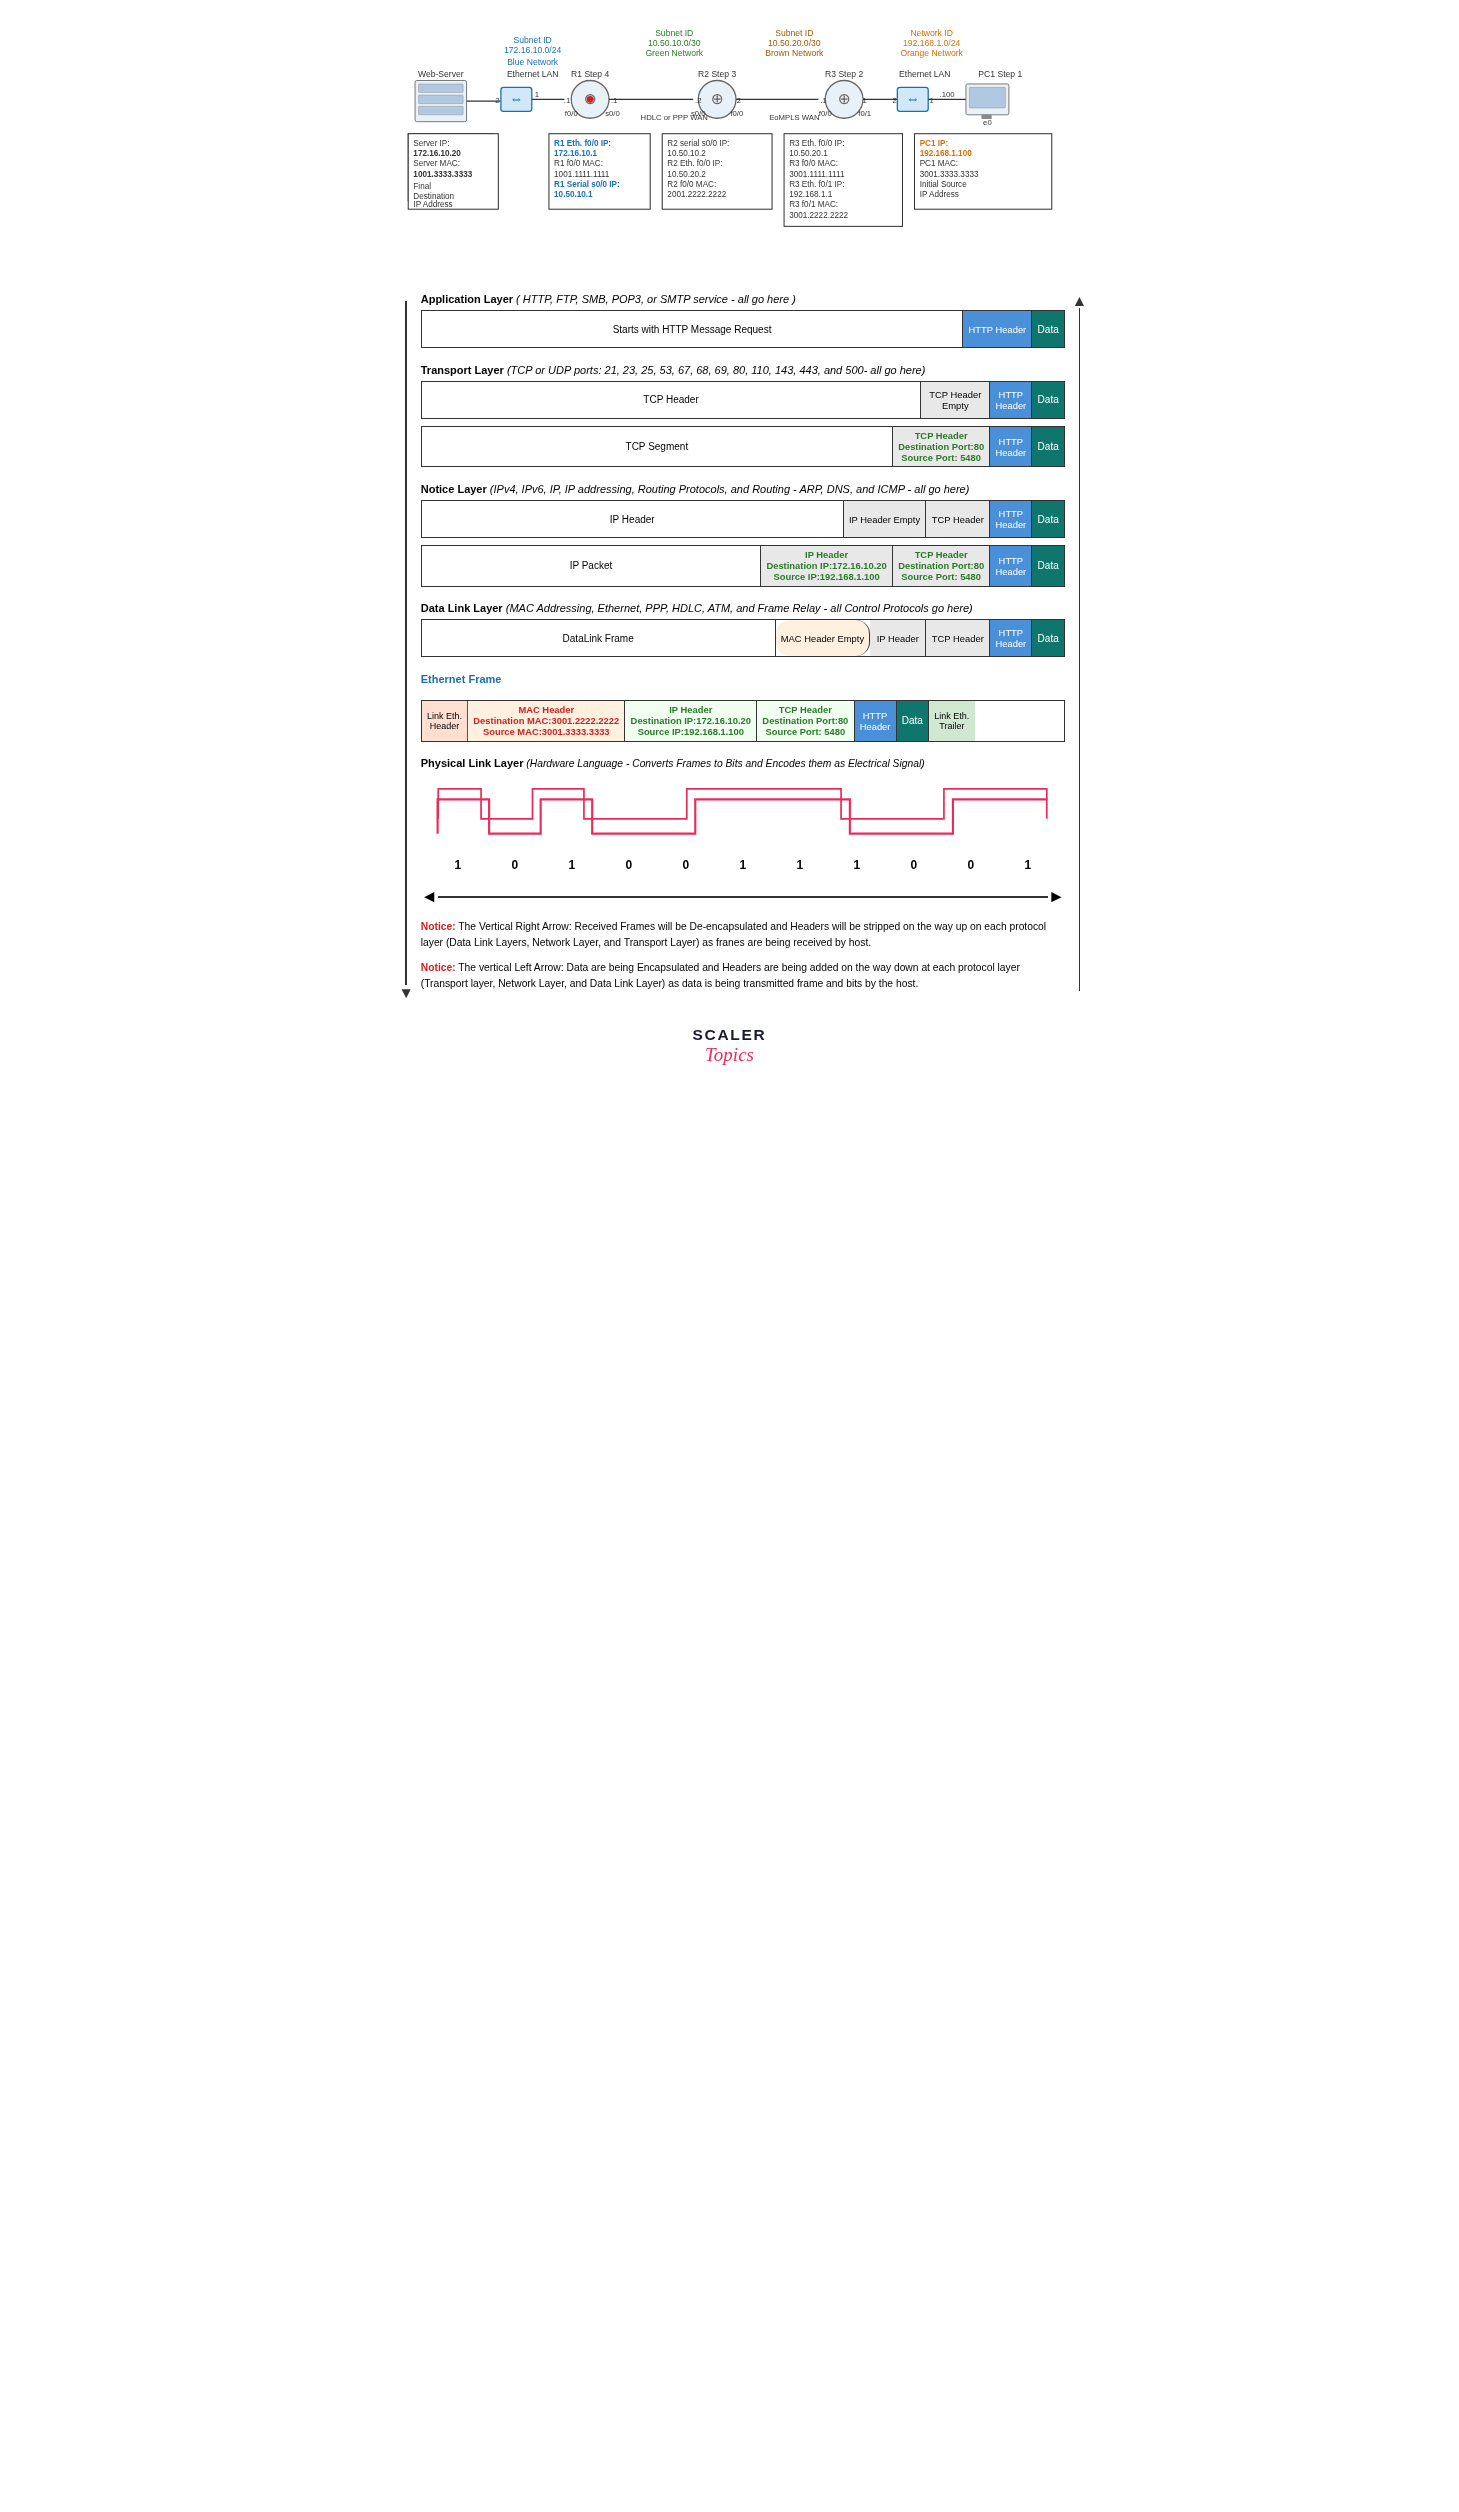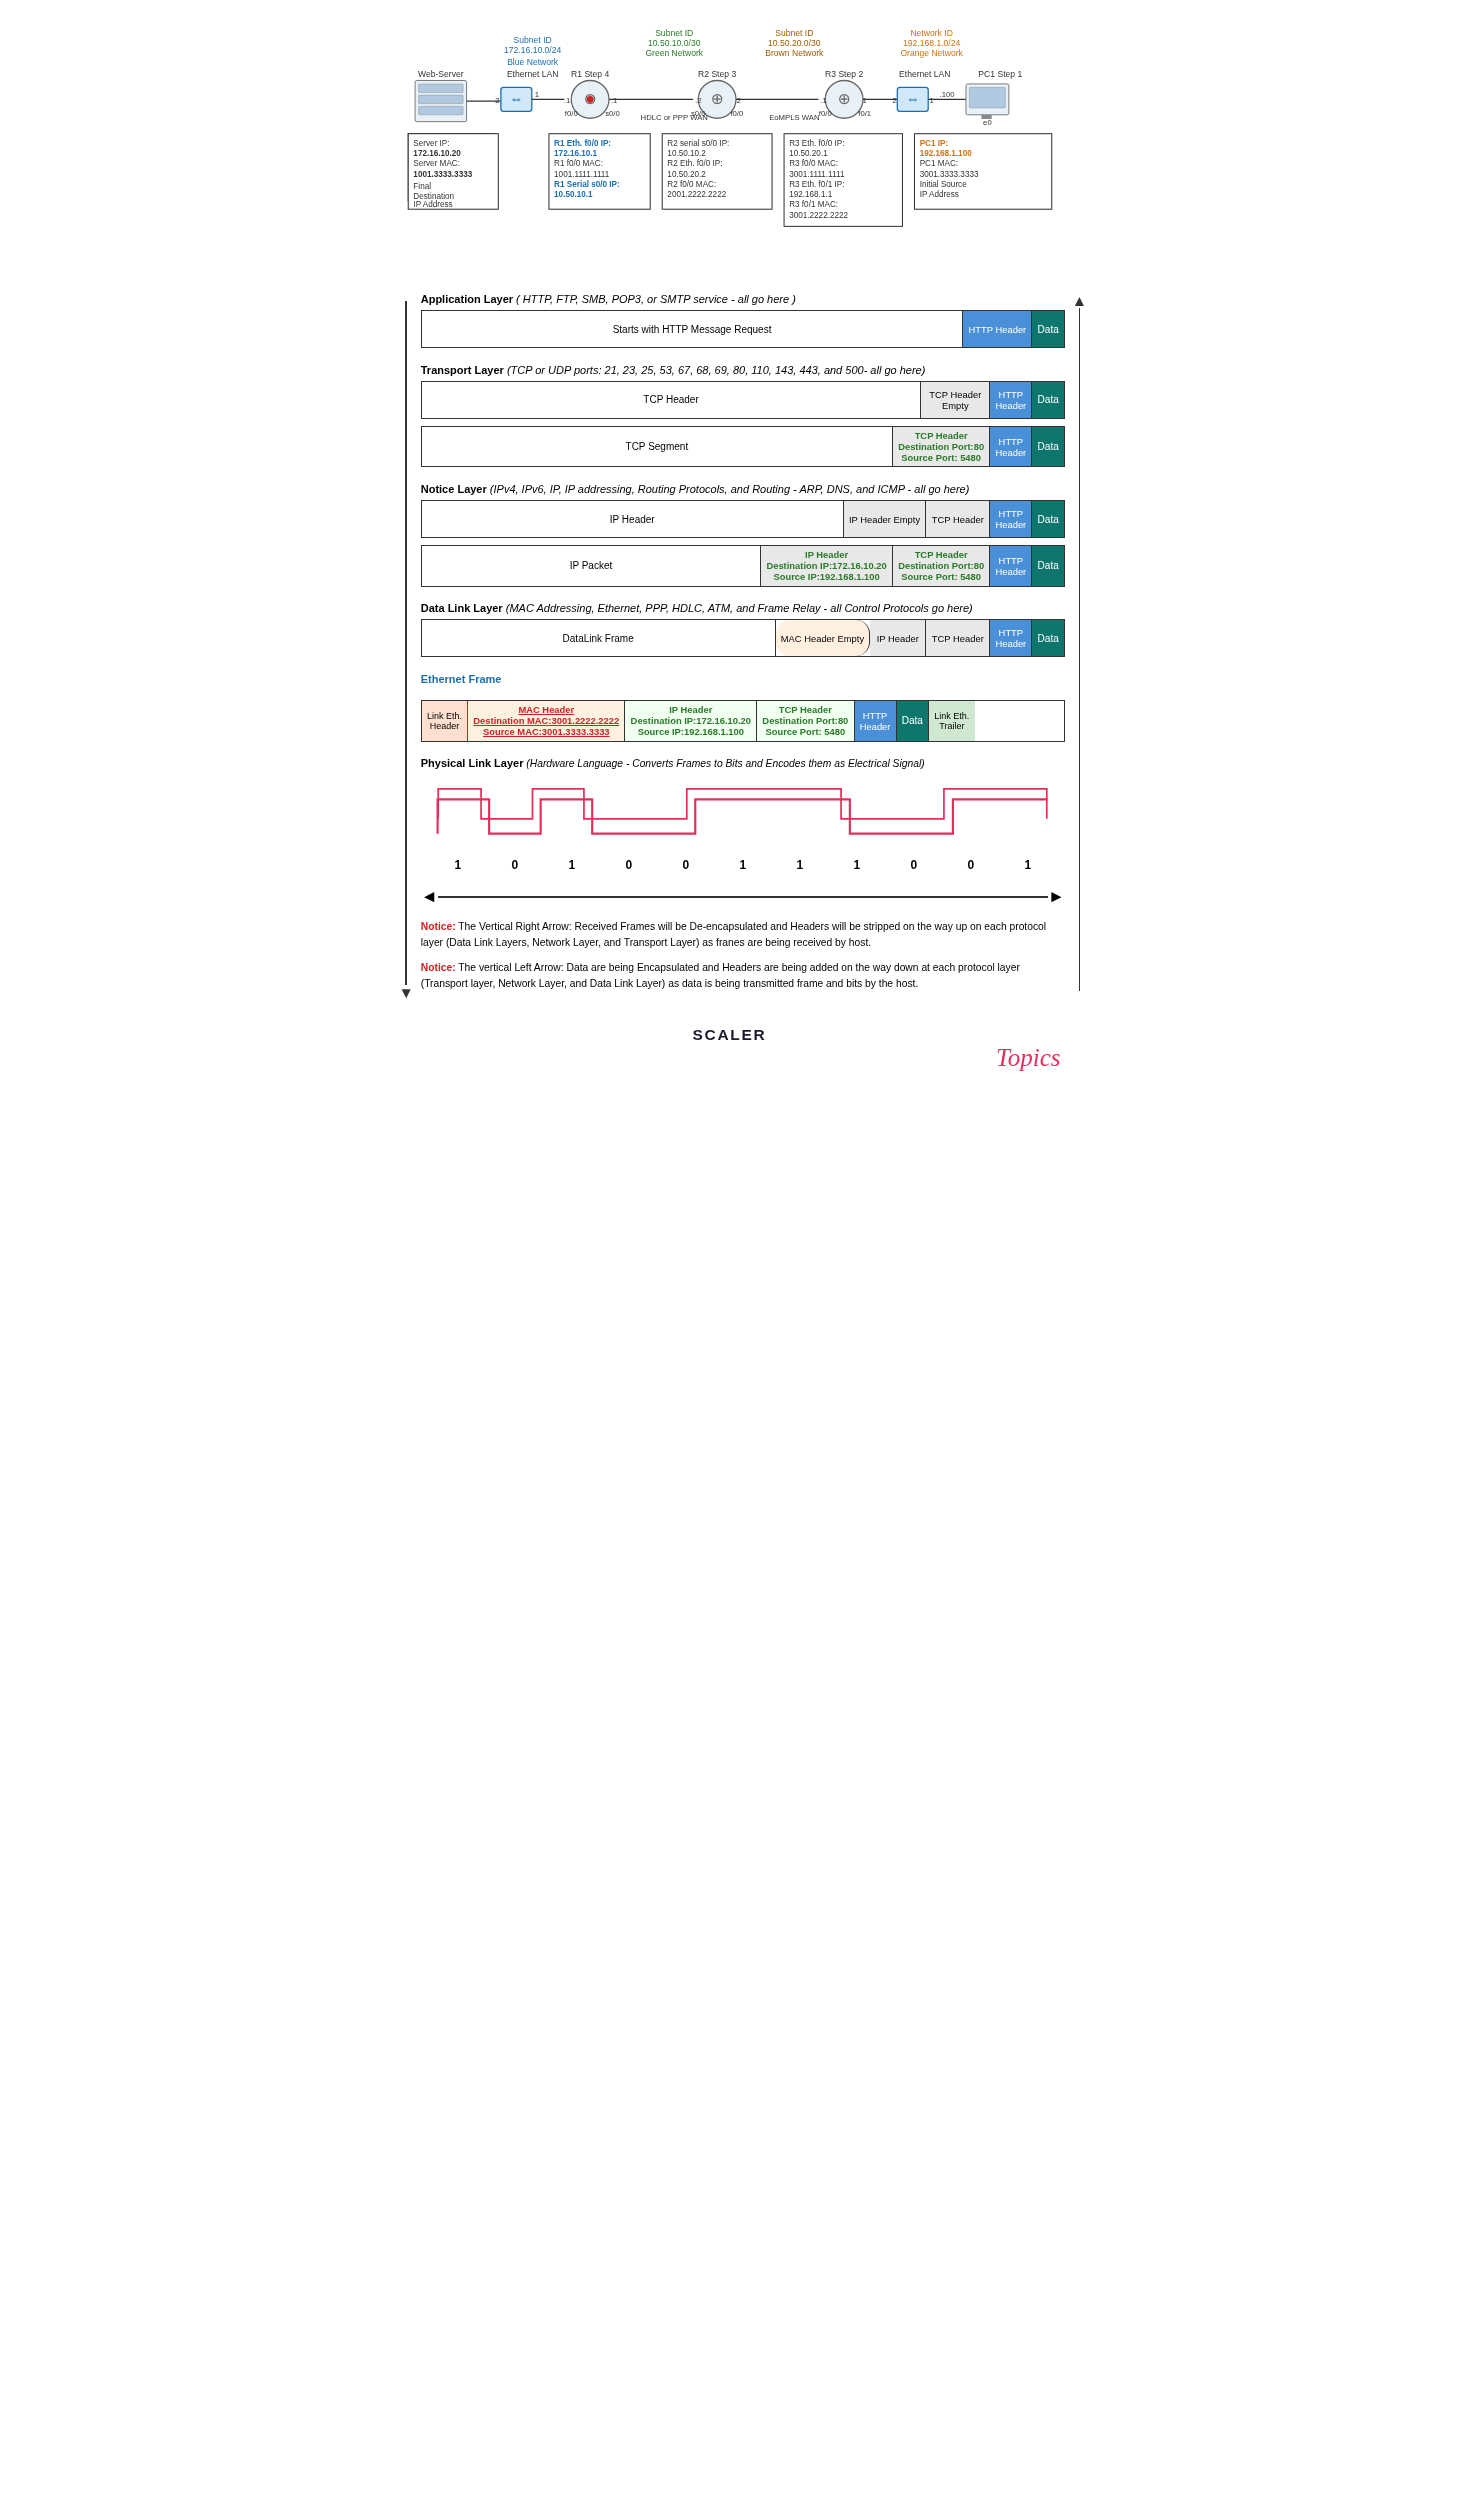--- a/index.html
+++ b/index.html
@@ -58,21 +58,20 @@
       flex: 1;
       justify-content: center;
     }
     .cell-green {
       color: #2a7a2a;
       font-weight: bold;
     }
     .cell-red {
       color: #cc2222;
       font-weight: bold;
-      text-decoration: underline;
     }
     .cell-http {
       background: #4a90d9;
       color: white;
       font-size: 9.4px;
       min-width: 36px;
     }
     .cell-data {
       background: #0f766e;
       color: white;
@@ -135,25 +134,24 @@
       text-align: center;
       margin-top: 26px;
     }
     .logo-scaler {
       font-size: 15.5px;
       font-weight: bold;
       letter-spacing: 1.7px;
       color: #1a1a2e;
     }
     .logo-topics {
-      font-size: 25px;
+      font-size: 19px;
       font-family: Georgia, serif;
       font-style: italic;
       color: #e82c5a;
-      text-align: right;
     }
 
     
     .network-svg {
       width: 100%;
       overflow: visible;
     }
 
     
     .arrow-section {

